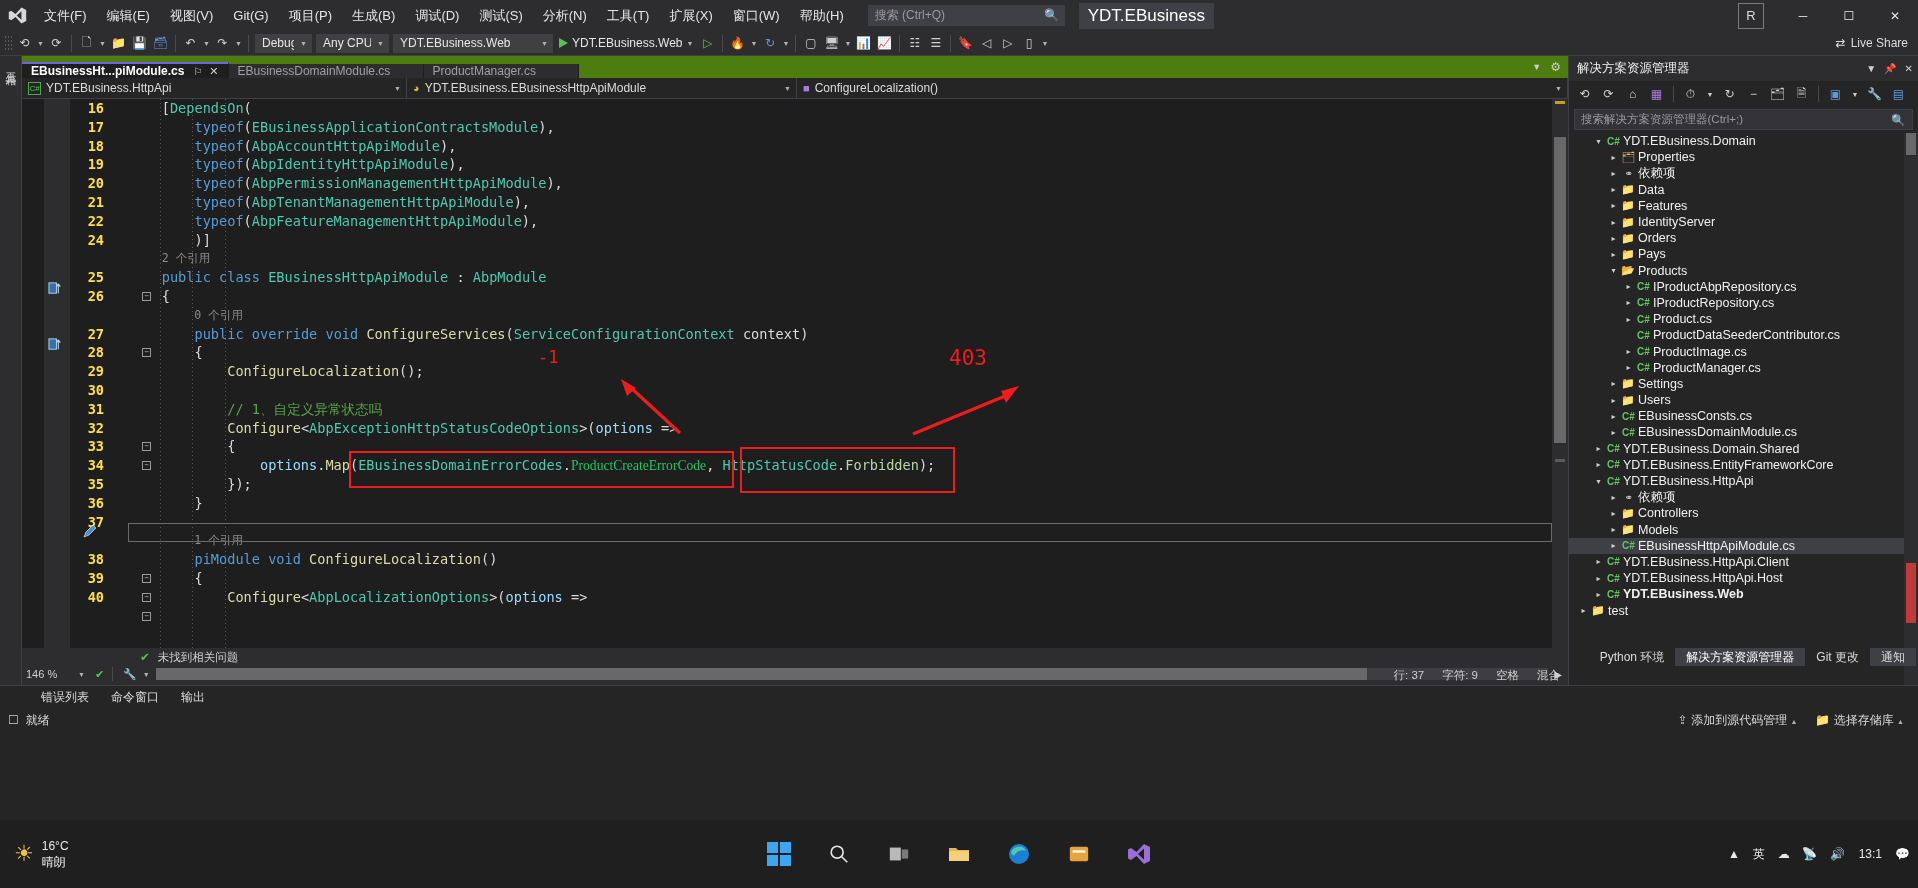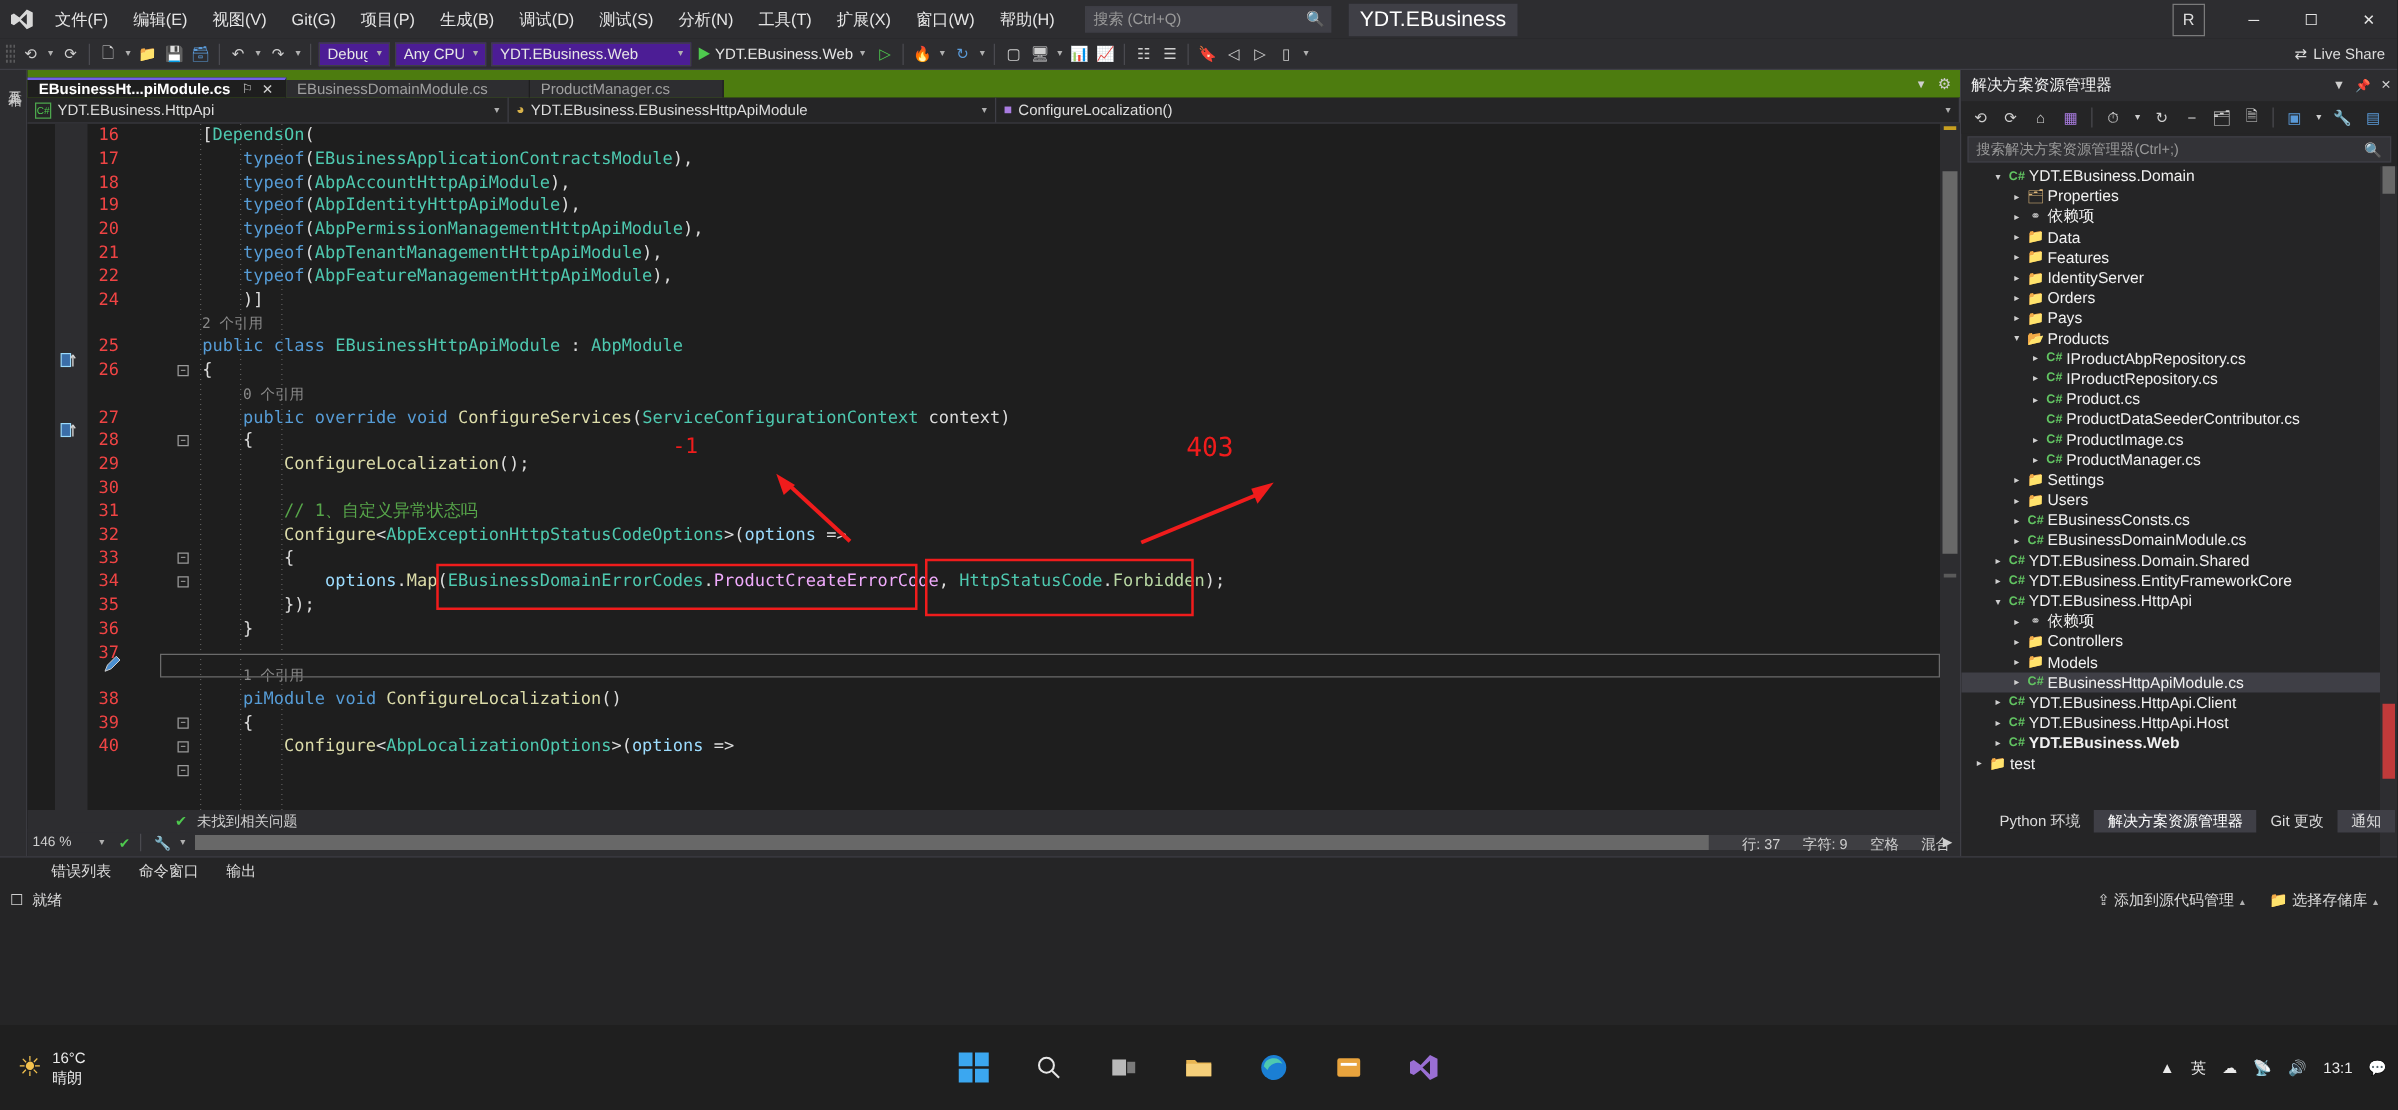--- a/index.html
+++ b/index.html
@@ -25,21 +25,21 @@
 
   
   .toolbar { height:25px; background:#2d2d30; display:flex; align-items:center; padding-left:4px;
       border-bottom:1px solid #3f3f46; position:relative; }
   .tb-grip { width:8px; height:16px; opacity:.5; margin-right:2px;
      background-image:radial-gradient(#888 40%, transparent 41%); background-size:3px 4px; }
   .tb-ico { width:21px; height:21px; display:flex; align-items:center; justify-content:center;
      font-size:12px; color:#cfcfcf; }
   .tb-sep { width:1px; height:17px; background:#4a4a4f; margin:0 4px; }
   .tb-caret { font-size:7px; color:#b0b0b0; width:11px; text-align:center; }
-  .combo { height:19px; background:#4c1d95; border:1px solid #3f3f46; font-size:12px; color:#e6e6e6;
+  .combo { height:19px; background:#404040; border:1px solid #3f3f46; font-size:12px; color:#e6e6e6;
      display:flex; align-items:center; padding:0 4px 0 6px; margin:0 2px; position:relative; }
   .combo .cv { flex:1; white-space:nowrap; overflow:hidden; }
   .combo .cc { font-size:7px; color:#b0b0b0; margin-left:6px; }
   .run-btn { display:flex; align-items:center; gap:4px; font-size:12px; color:#e6e6e6; padding:0 4px; }
   .tri { width:0; height:0; border-left:9px solid #4ec94e; border-top:5.5px solid transparent;
      border-bottom:5.5px solid transparent; }
   .live-share { position:absolute; right:10px; display:flex; align-items:center; gap:5px;
      font-size:12px; color:#dcdcdc; }
 
   
@@ -67,32 +67,32 @@
   .nav-badge { width:13px; height:13px; font-size:8px; display:flex; align-items:center;
      justify-content:center; border:1px solid #4ea64e; color:#4ec94e; }
   .nav-ico2 { color:#d8b24a; font-size:11px; }
   .nav-ico3 { color:#a97ce0; font-size:11px; }
 
   .codearea { position:absolute; left:0; right:0; top:43px; bottom:22px; background:#1e1e1e;
      overflow:hidden; }
   .code { position:absolute; inset:0; font-family:"DejaVu Sans Mono","Liberation Mono",monospace;
      font-size:13.6px; line-height:18.8px; }
   .cline { position:relative; height:18.8px; white-space:pre; }
-  .gutter-num { position:absolute; left:48px; width:34px; text-align:center; color:#ef4444; }
+  .gutter-num { position:absolute; left:48px; width:34px; text-align:right; color:#fde047;font-weight:bold; }
   .ctxt { position:absolute; left:107px; }
   .ref { color:#8a8a8a; font-size:11.6px; }
   .glyphmargin { position:absolute; left:22px; top:0; width:26px; bottom:0; background:#2d2d30; }
   .foldbox { position:absolute; width:9px; height:9px; border:1px solid #9a9a9a; color:#c8c8c8;
      font-size:7px; line-height:7px; text-align:center; background:#1e1e1e; }
   .bkmark { position:absolute; left:26px; width:15px; height:15px; }
 
   
   .k { color:#569cd6; }   
   .kc { color:#4ec9b0; }  
-  .s { color:#f0abfc; }   
+  .s { color:#22c55e;font-family:Liberation Serif, serif; }   
   .cm { color:#57a64a; }  
   .p { color:#dcdcdc; }   
   .m { color:#dcdcaa; }   
   .v { color:#9cdcfe; }   
   .en { color:#b8d7a3; }  
 
   .indent-guide { position:absolute; width:1px; top:0; bottom:0;
      background:repeating-linear-gradient(to bottom,#5a5a5a 0 1px,transparent 1px 4px); }
 
   

